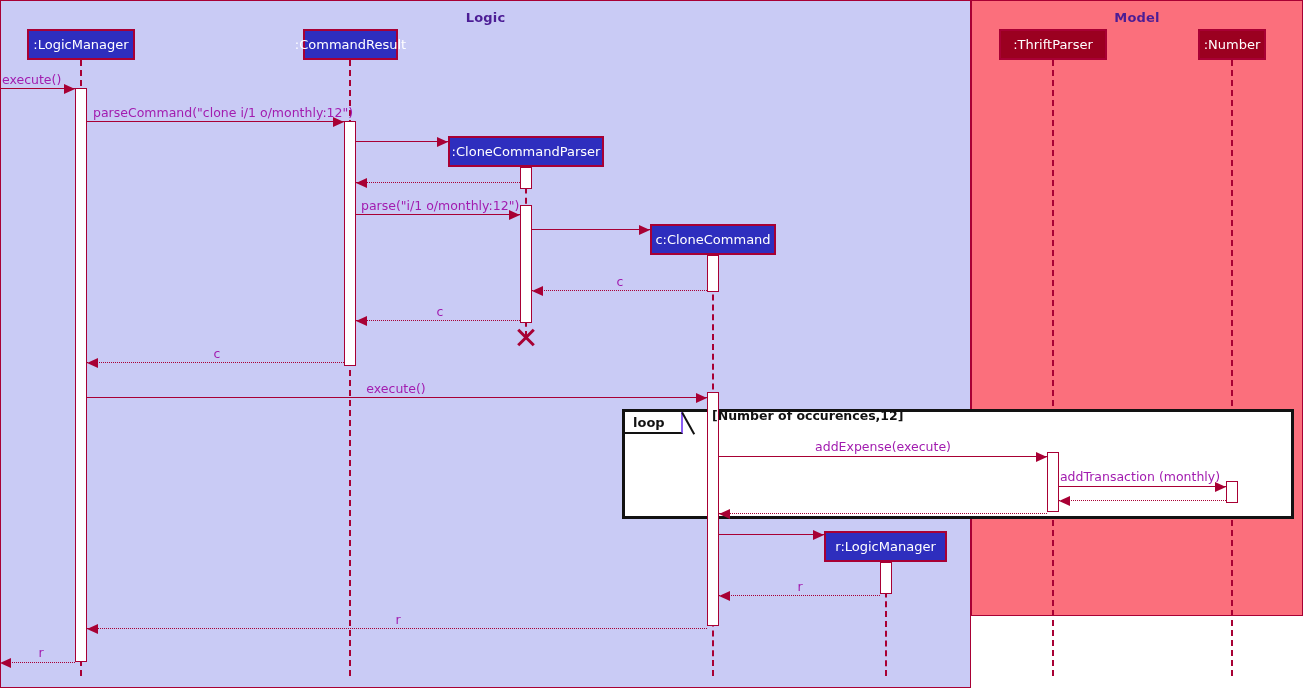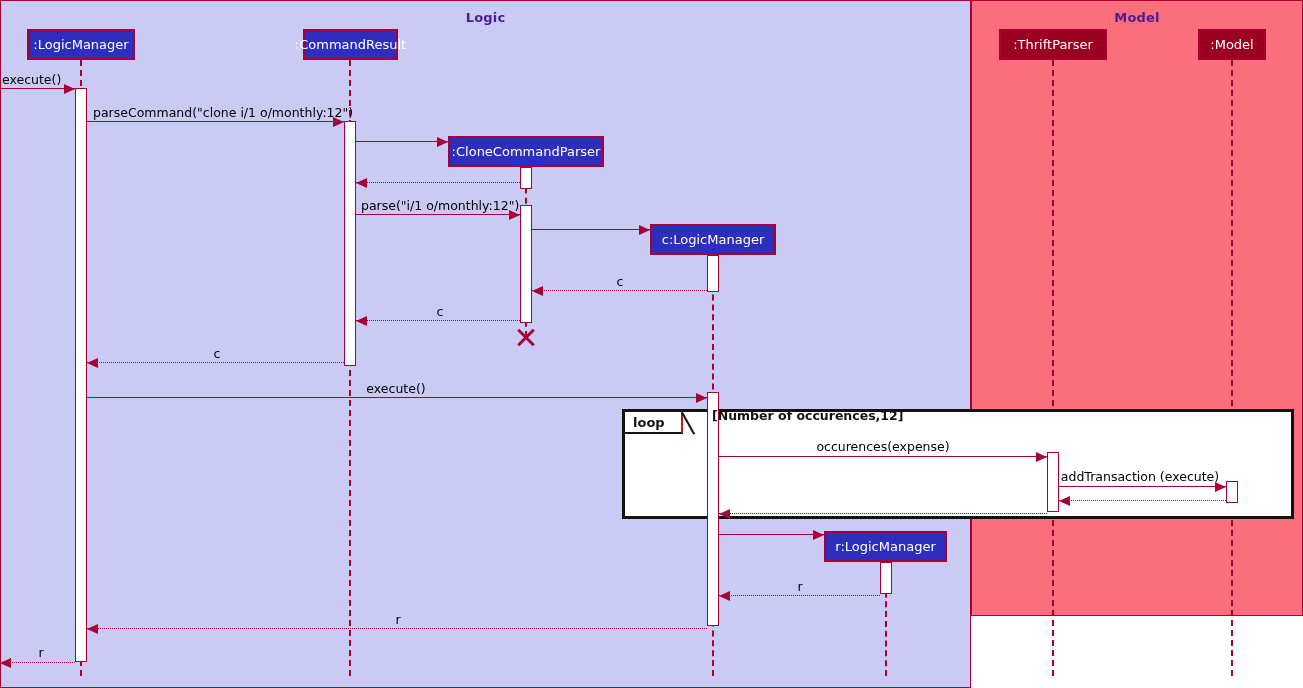--- a/index.html
+++ b/index.html
@@ -79,21 +79,21 @@
     border-left: 11px solid #a80034;
   }
   .arrowhead.left {
     border-top: 5px solid transparent;
     border-bottom: 5px solid transparent;
     border-right: 11px solid #a80034;
   }
   .msg-label {
     position: absolute;
     font-size: 12.5px;
-    color: #000000;
+    color: #a21caf;
     white-space: nowrap;
     z-index: 8;
   }
   .destroy-x {
     position: absolute;
     width: 22px;
     height: 22px;
     z-index: 8;
   }
   .destroy-x::before,
@@ -115,21 +115,21 @@
     background: #ffffff;
     border: 3px solid #121212;
     z-index: 3;
   }
   .frag-tab {
     position: absolute;
     left: 0;
     top: 0;
     height: 22px;
     box-sizing: border-box;
-    border-right: 2px solid #b91c1c;
+    border-right: 2px solid #8b5cf6;
     border-bottom: 2px solid #121212;
     background: #ffffff;
     display: flex;
     align-items: center;
     padding: 0 18px 0 8px;
     font-weight: bold;
     font-size: 13px;
     color: #121212;
     z-index: 9;
   }
@@ -208,24 +208,24 @@
       <div class="arrowhead left" style="top: 316px; left: 356px;"></div>
       <div class="msg-label" style="top: 304px; left: 440px; transform: translateX(-50%);">c</div>
       <div class="msg-line dotted" style="left: 87px; top: 362px; width: 257px;"></div>
       <div class="arrowhead left" style="top: 358px; left: 87px;"></div>
       <div class="msg-label" style="top: 346px; left: 217px; transform: translateX(-50%);">c</div>
       <div class="msg-line" style="left: 87px; top: 397px; width: 620px;"></div>
       <div class="arrowhead right" style="top: 393px; left: 696px;"></div>
       <div class="msg-label" style="top: 381px; left: 396px; transform: translateX(-50%);">execute()</div>
       <div class="msg-line" style="left: 719px; top: 456px; width: 328px;"></div>
       <div class="arrowhead right" style="top: 452px; left: 1036px;"></div>
-      <div class="msg-label" style="top: 439px; left: 883px; transform: translateX(-50%);">occurences(expense)</div>
+      <div class="msg-label" style="top: 439px; left: 883px; transform: translateX(-50%);">addExpense(execute)</div>
       <div class="msg-line" style="left: 1059px; top: 486px; width: 167px;"></div>
       <div class="arrowhead right" style="top: 482px; left: 1215px;"></div>
-      <div class="msg-label" style="top: 469px; left: 1140px; transform: translateX(-50%);">addTransaction (execute)</div>
+      <div class="msg-label" style="top: 469px; left: 1140px; transform: translateX(-50%);">addTransaction (monthly)</div>
       <div class="msg-line dotted" style="left: 1059px; top: 500px; width: 167px;"></div>
       <div class="arrowhead left" style="top: 496px; left: 1059px;"></div>
       <div class="msg-line dotted" style="left: 719px; top: 513px; width: 328px;"></div>
       <div class="arrowhead left" style="top: 509px; left: 719px;"></div>
       <div class="msg-line" style="left: 719px; top: 534px; width: 105px;"></div>
       <div class="arrowhead right" style="top: 530px; left: 813px;"></div>
       <div class="msg-line dotted" style="left: 719px; top: 595px; width: 161px;"></div>
       <div class="arrowhead left" style="top: 591px; left: 719px;"></div>
       <div class="msg-label" style="top: 579px; left: 800px; transform: translateX(-50%);">r</div>
       <div class="msg-line dotted" style="left: 87px; top: 628px; width: 620px;"></div>
@@ -252,23 +252,23 @@
       <div class="activation" style="left: 707px; top: 392px; width: 12px; height: 234px;"></div>
       <div class="activation" style="left: 1047px; top: 452px; width: 12px; height: 60px;"></div>
       <div class="activation" style="left: 1226px; top: 481px; width: 12px; height: 22px;"></div>
       <div class="activation" style="left: 880px; top: 562px; width: 12px; height: 32px;"></div>
     </div>
 
   <div id="participants-layer">
       <div class="participant" style="left: 27px; top: 29px; width: 108px; height: 31px; background: rgb(46, 46, 190);">:LogicManager</div>
       <div class="participant" style="left: 303px; top: 29px; width: 95px; height: 31px; background: rgb(46, 46, 190);">:CommandResult</div>
       <div class="participant" style="left: 448px; top: 136px; width: 156px; height: 31px; background: rgb(46, 46, 190);">:CloneCommandParser</div>
-      <div class="participant" style="left: 650px; top: 224px; width: 126px; height: 31px; background: rgb(46, 46, 190);">c:LogicManager</div>
+      <div class="participant" style="left: 650px; top: 224px; width: 126px; height: 31px; background: rgb(46, 46, 190);">c:CloneCommand</div>
       <div class="participant" style="left: 824px; top: 531px; width: 123px; height: 31px; background: rgb(46, 46, 190);">r:LogicManager</div>
       <div class="participant" style="left: 999px; top: 29px; width: 108px; height: 31px; background: rgb(155, 0, 32);">:ThriftParser</div>
-      <div class="participant" style="left: 1198px; top: 29px; width: 68px; height: 31px; background: rgb(155, 0, 32);">:Model</div>
+      <div class="participant" style="left: 1198px; top: 29px; width: 68px; height: 31px; background: rgb(155, 0, 32);">:Number</div>
     </div>
 
   <div id="destroy-layer">
       <div class="destroy-x" style="left: 515px; top: 326px;"></div>
     </div>
 
 </div>
 
 </body></html>

